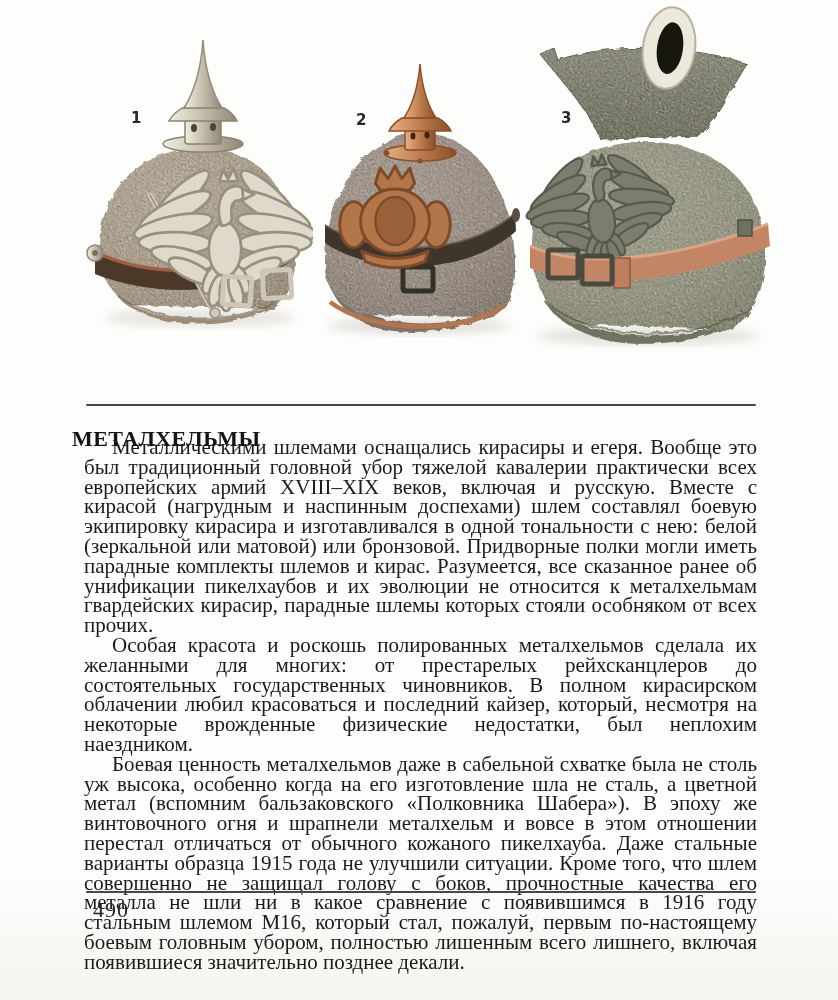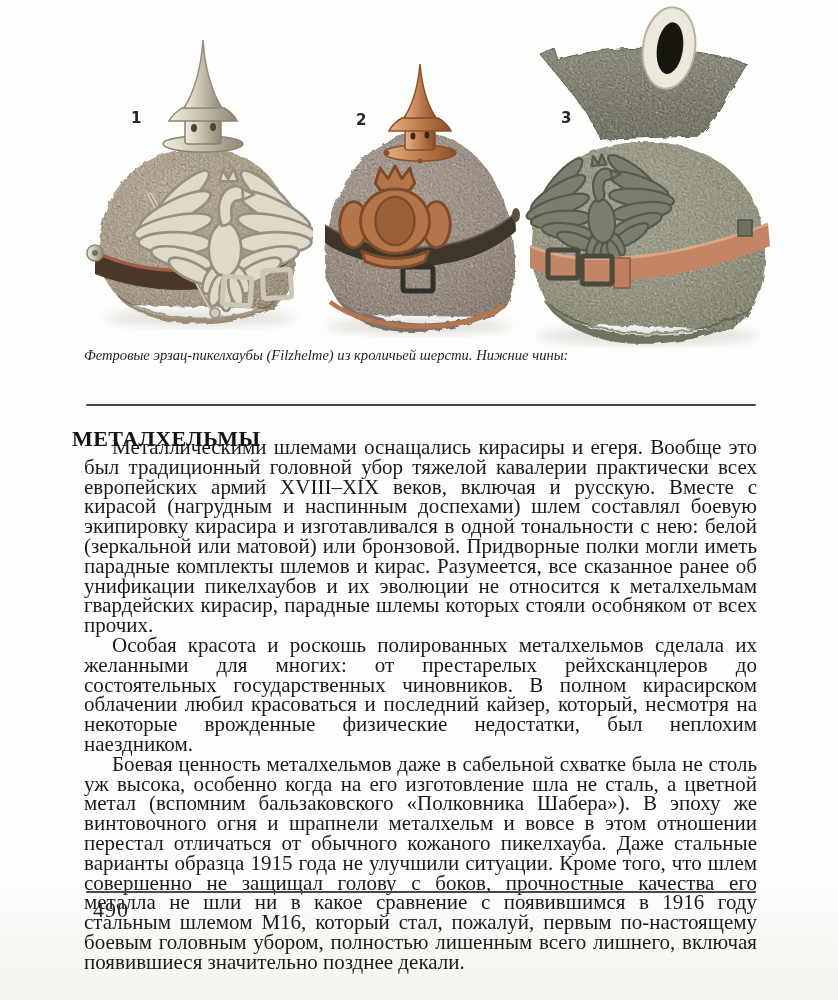--- a/index.html
+++ b/index.html
@@ -240,21 +240,20 @@
       </g>
       <rect x="220" y="220" width="14" height="16" fill="#6e7162" stroke="#4f5244" stroke-width="1.5"></rect>
     </g>
   </svg>
 
   <div class="fig-label" style="left:131px;top:109px">1</div>
   <div class="fig-label" style="left:356px;top:111px">2</div>
   <div class="fig-label" style="left:561px;top:109px">3</div>
 
   <div id="caption">
-    <div class="cap-intro">Фетровые эрзац-пикелхаубы (Filzhelme) из кроличьей шерсти. Нижние чины:</div>
   </div>
 
   <div class="rule" id="rule-top"></div>
 
   <div id="heading">МЕТАЛХЕЛЬМЫ</div>
 
   <div id="body-text">
     <p>Металлическими шлемами оснащались кирасиры и егеря. Вообще это был традиционный головной убор тяжелой кавалерии практически всех европейских армий XVIII–XIX веков, включая и русскую. Вместе с кирасой (нагрудным и наспинным доспехами) шлем составлял боевую экипировку кирасира и изготавливался в одной тональности с нею: белой (зеркальной или матовой) или бронзовой. Придворные полки могли иметь парадные комплекты шлемов и кирас. Разумеется, все сказанное ранее об унификации пикелхаубов и их эволюции не относится к металхельмам гвардейских кирасир, парадные шлемы которых стояли особняком от всех прочих.</p>
     <p>Особая красота и роскошь полированных металхельмов сделала их желанными для многих: от престарелых рейхсканцлеров до состоятельных государственных чиновников. В полном кирасирском облачении любил красоваться и последний кайзер, который, несмотря на некоторые врожденные физические недостатки, был неплохим наездником.</p>
     <p>Боевая ценность металхельмов даже в сабельной схватке была не столь уж высока, особенно когда на его изготовление шла не сталь, а цветной метал (вспомним бальзаковского «Полковника Шабера»). В эпоху же винтовочного огня и шрапнели металхельм и вовсе в этом отношении перестал отличаться от обычного кожаного пикелхауба. Даже стальные варианты образца 1915 года не улучшили ситуации. Кроме того, что шлем совершенно не защищал голову с боков, прочностные качества его металла не шли ни в какое сравнение с появившимся в 1916 году стальным шлемом М16, который стал, пожалуй, первым по-настоящему боевым головным убором, полностью лишенным всего лишнего, включая появившиеся значительно позднее декали.</p>

